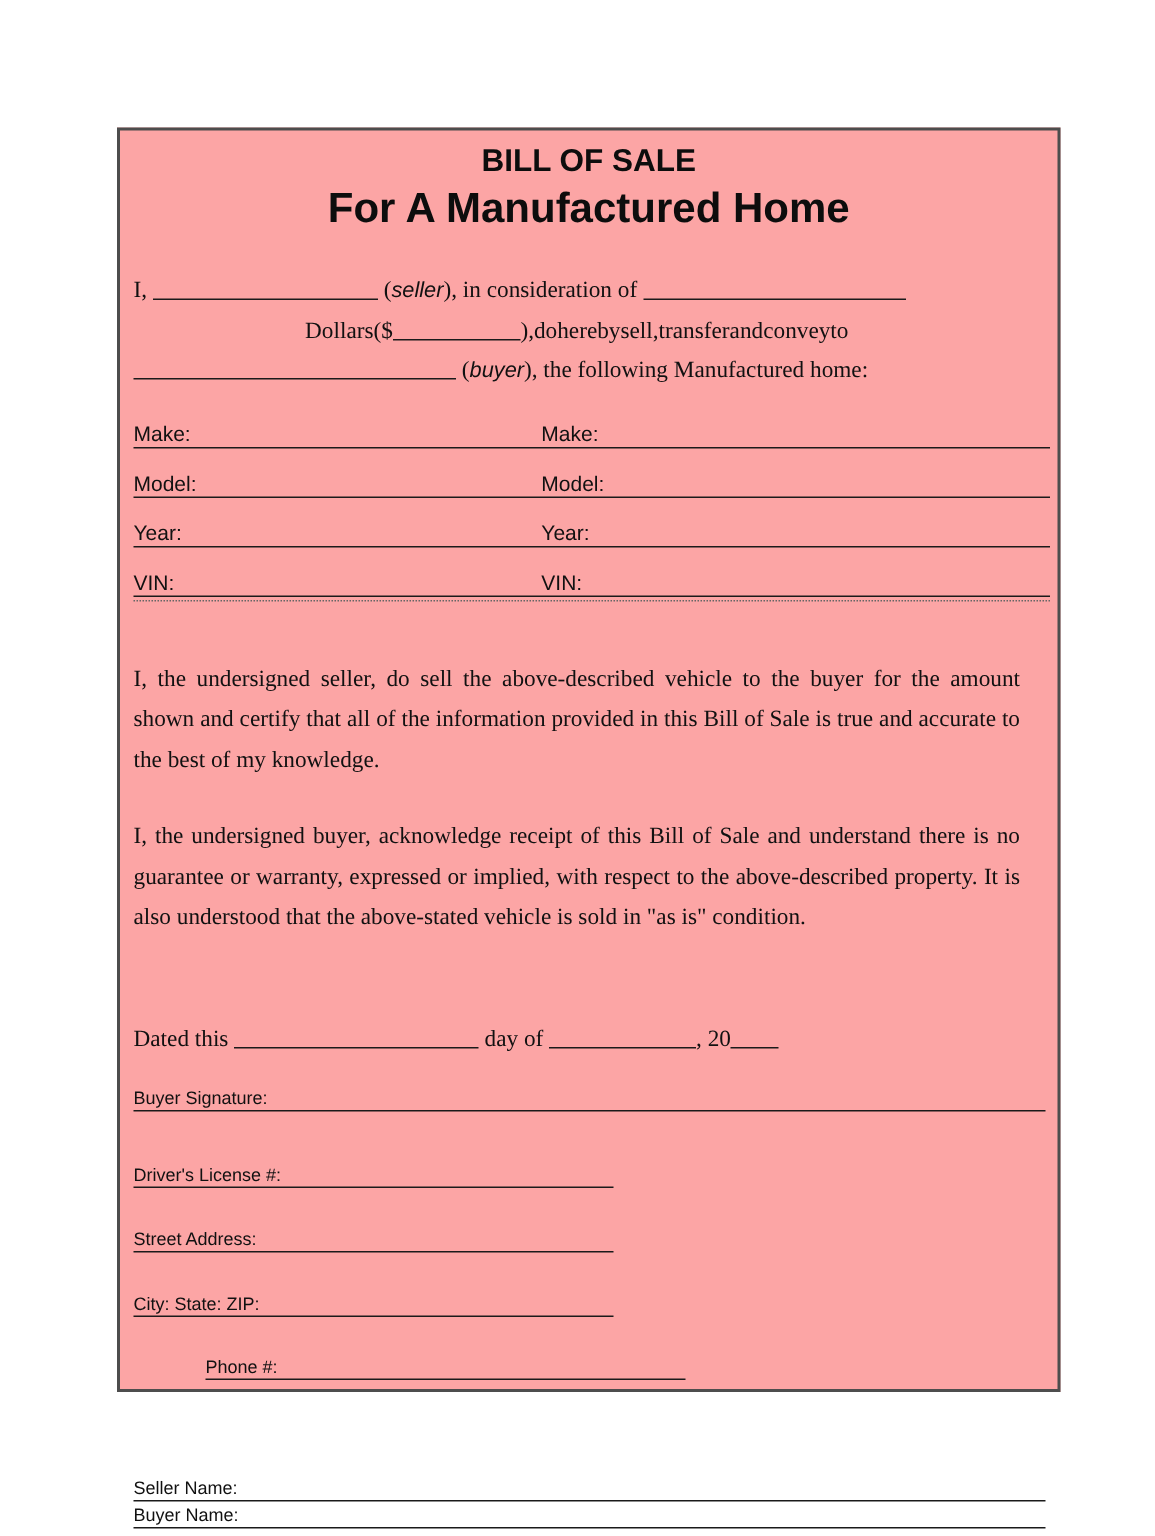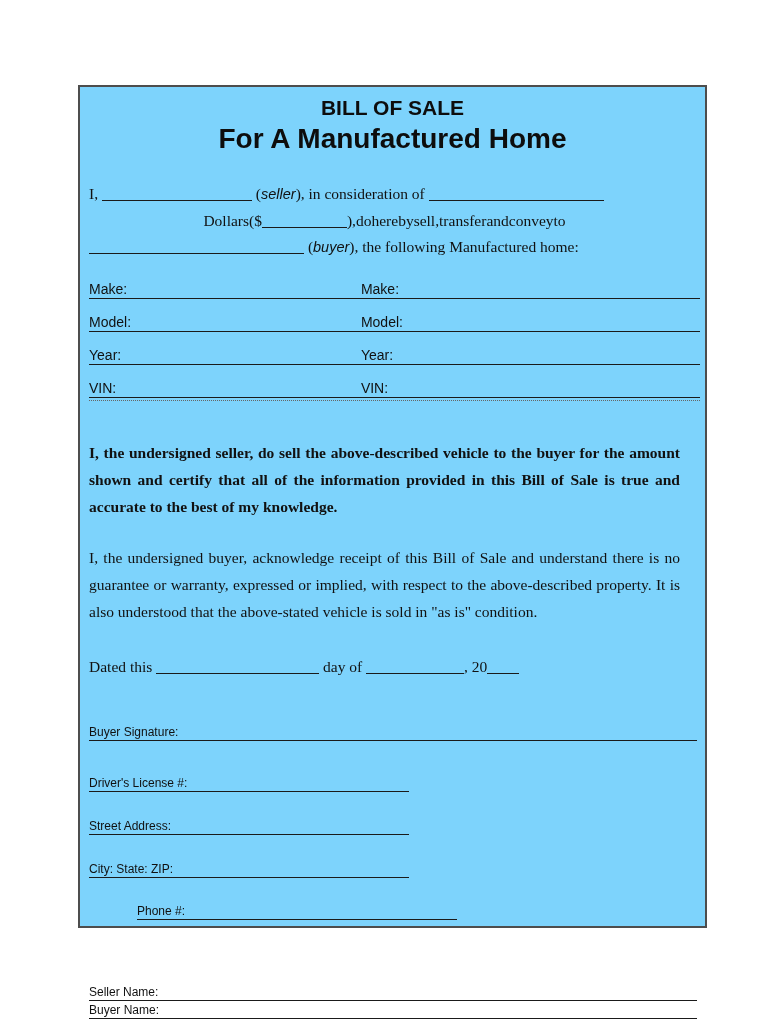--- a/index.html
+++ b/index.html
@@ -1,21 +1,21 @@
 <!DOCTYPE html>
 <html><head>
 <meta charset="utf-8">
 <style>
   * { margin:0; padding:0; box-sizing:border-box; }
   html,body { width:770px; height:1024px; background:#ffffff; font-family:"Liberation Serif", serif; color:#111; }
   .page { position:relative; width:770px; height:1024px; background:#ffffff; overflow:hidden; }
 
   .frame {
     position:absolute; left:78px; top:85px; width:629px; height:843px;
-    border:2px solid #4d4d4d; background:#7dd3fc;
+    border:2px solid #4d4d4d; background:#fca5a5;
   }
 
   
   .title-block { position:absolute; top:9px; left:0; right:0; text-align:center; }
   .doc-title {
     font-family:"Liberation Sans", sans-serif; font-weight:bold;
     font-size:21px; line-height:24px; color:#0d0d0d;
   }
   .doc-subtitle {
     font-family:"Liberation Sans", sans-serif; font-weight:bold;
@@ -37,25 +37,25 @@
   .v-row { position:relative; height:19px; border-bottom:1.6px solid #1a1a1a; margin-bottom:14px; }
   .v-row .v-label { position:absolute; bottom:1px; left:0; }
   .v-row .v-label.right-col { left:44.5%; }
   .v-row.vin::after {
     content:""; position:absolute; left:0; right:0; bottom:-4px;
     border-top:1px dotted #666;
   }
 
   
   .para { position:absolute; left:9px; right:25px; font-size:15.5px; line-height:27px; text-align:justify; }
-  .para-seller { top:352px;font-weight:bold; }
+  .para-seller { top:352px; }
   .para-buyer  { top:457px; }
 
   
-  .dated { position:absolute; top:566px; left:9px; font-size:15.5px; line-height:27px; white-space:nowrap;font-family:Liberation Serif, serif; }
+  .dated { position:absolute; top:592px; left:9px; font-size:15.5px; line-height:27px; white-space:nowrap;font-family:Liberation Serif, serif; }
 
   
   .sig-row { position:absolute; left:9px; right:8px; display:flex; gap:17px;
     font-family:"Liberation Sans", sans-serif; font-size:12px;flex-direction:column; }
   .sig-row-1 { top:613px; }
   .sig-row-2 { top:653px; }
   .sig-half { position:relative; height:14px; border-bottom:1.6px solid #1a1a1a; }
   .sig-half.left-half  { flex:0 0 301px; }
   .sig-half.right-half { flex:1; }
   .sig-label { position:absolute; bottom:1px; left:0; white-space:nowrap; }

